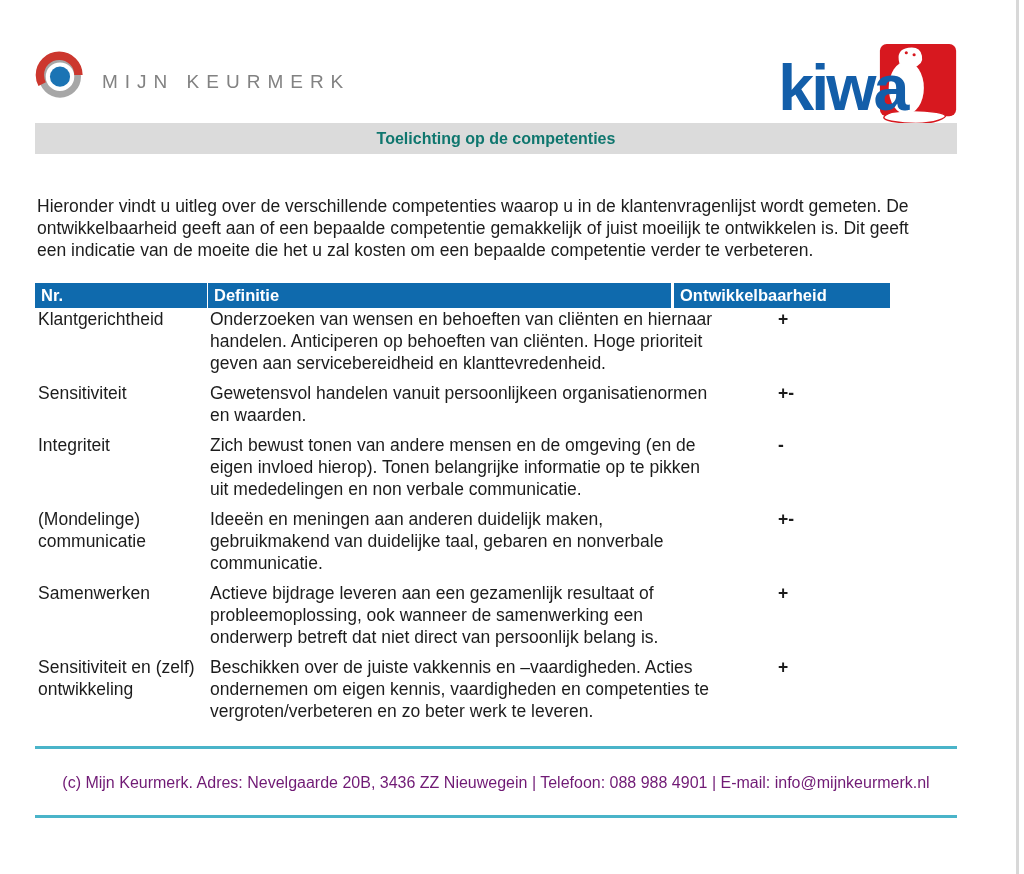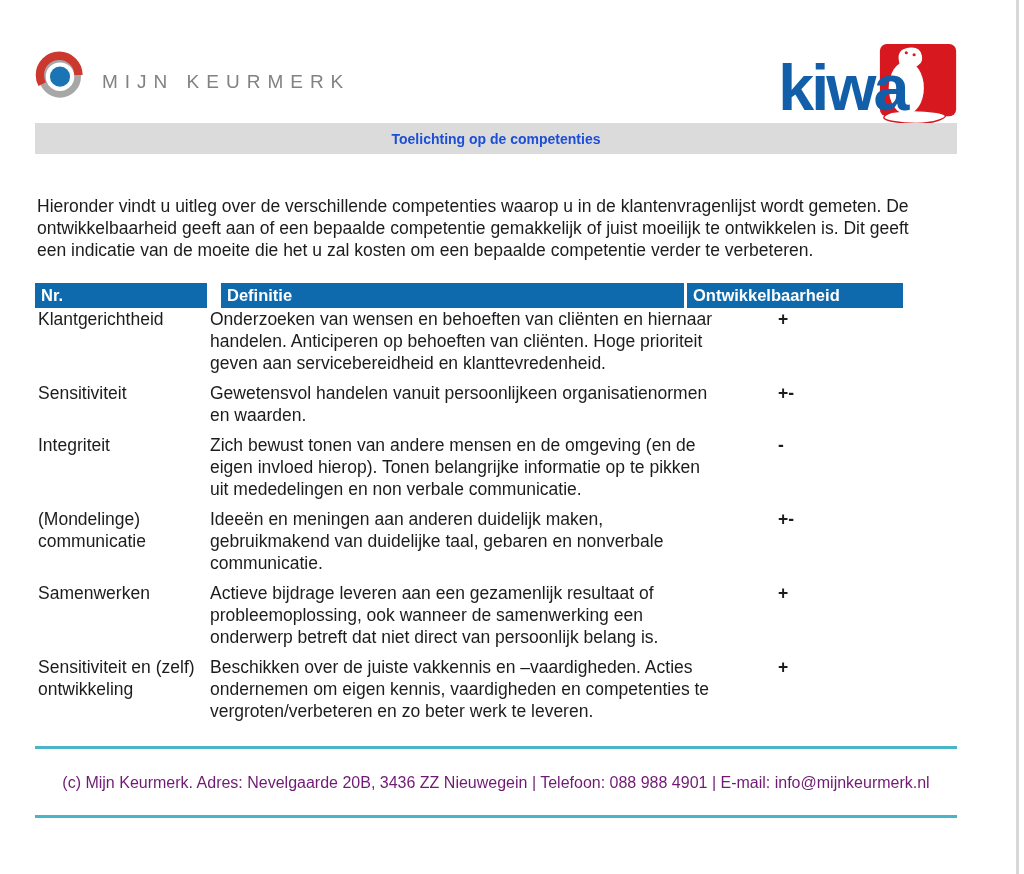--- a/index.html
+++ b/index.html
@@ -47,22 +47,22 @@
     position: absolute;
     left: 35px; top: 123px;
     width: 922px; height: 31px;
     background: var(--bar-gray, #dbdbdb);
     display: flex;
     align-items: center;
     justify-content: center;
   }
   .title-bar .title-text {
     font-weight: bold;
-    font-size: 14px;
-    color: #1d4ed8;
+    font-size: 16px;
+    color: #0f766e;
   }
 
   
   .intro {
     position: absolute;
     left: 37px; top: 177px;
     width: 900px;
     font-size: 17.5px;
     line-height: 22px;
   }
@@ -77,21 +77,21 @@
   .th {
     background: var(--header-blue, #0f6aad);
     color: #ffffff;
     font-weight: bold;
     font-size: 16.5px;
     display: flex;
     align-items: center;
     padding-left: 6px;
     box-sizing: border-box;
   }
-  .th-nr  { width: 172px; margin-right: 14px; }
+  .th-nr  { width: 172px; margin-right: 1px; }
   .th-def { width: 463px; margin-right: 3px; }
   .th-dev { width: 216px; }
   .tbody { margin-top: 0; }
   .trow {
     display: flex;
     margin-bottom: 8px;
     font-size: 17.5px;
     line-height: 22px;
   }
   .cell-label {

